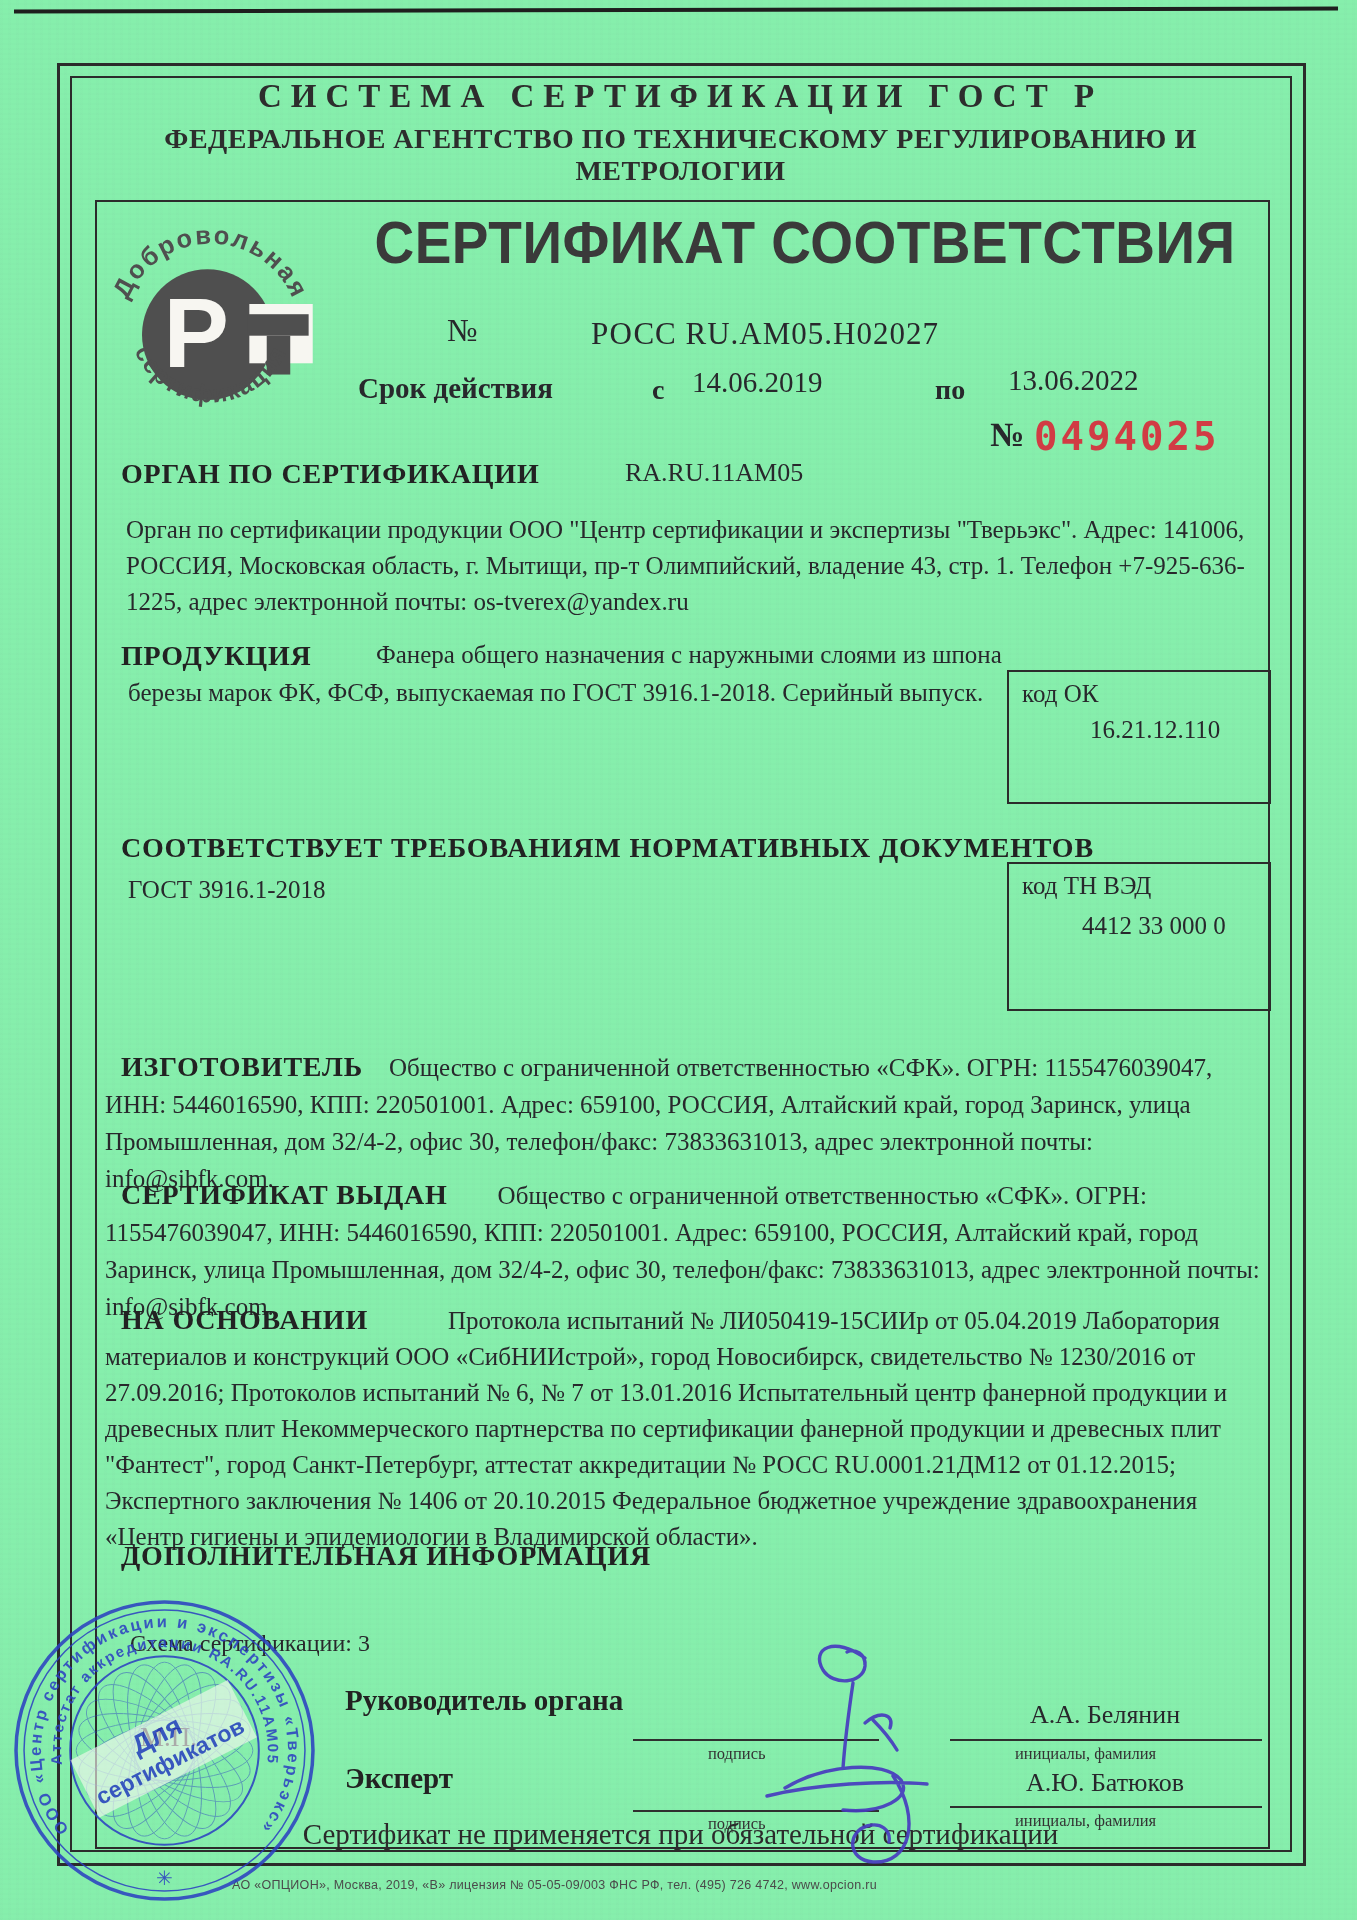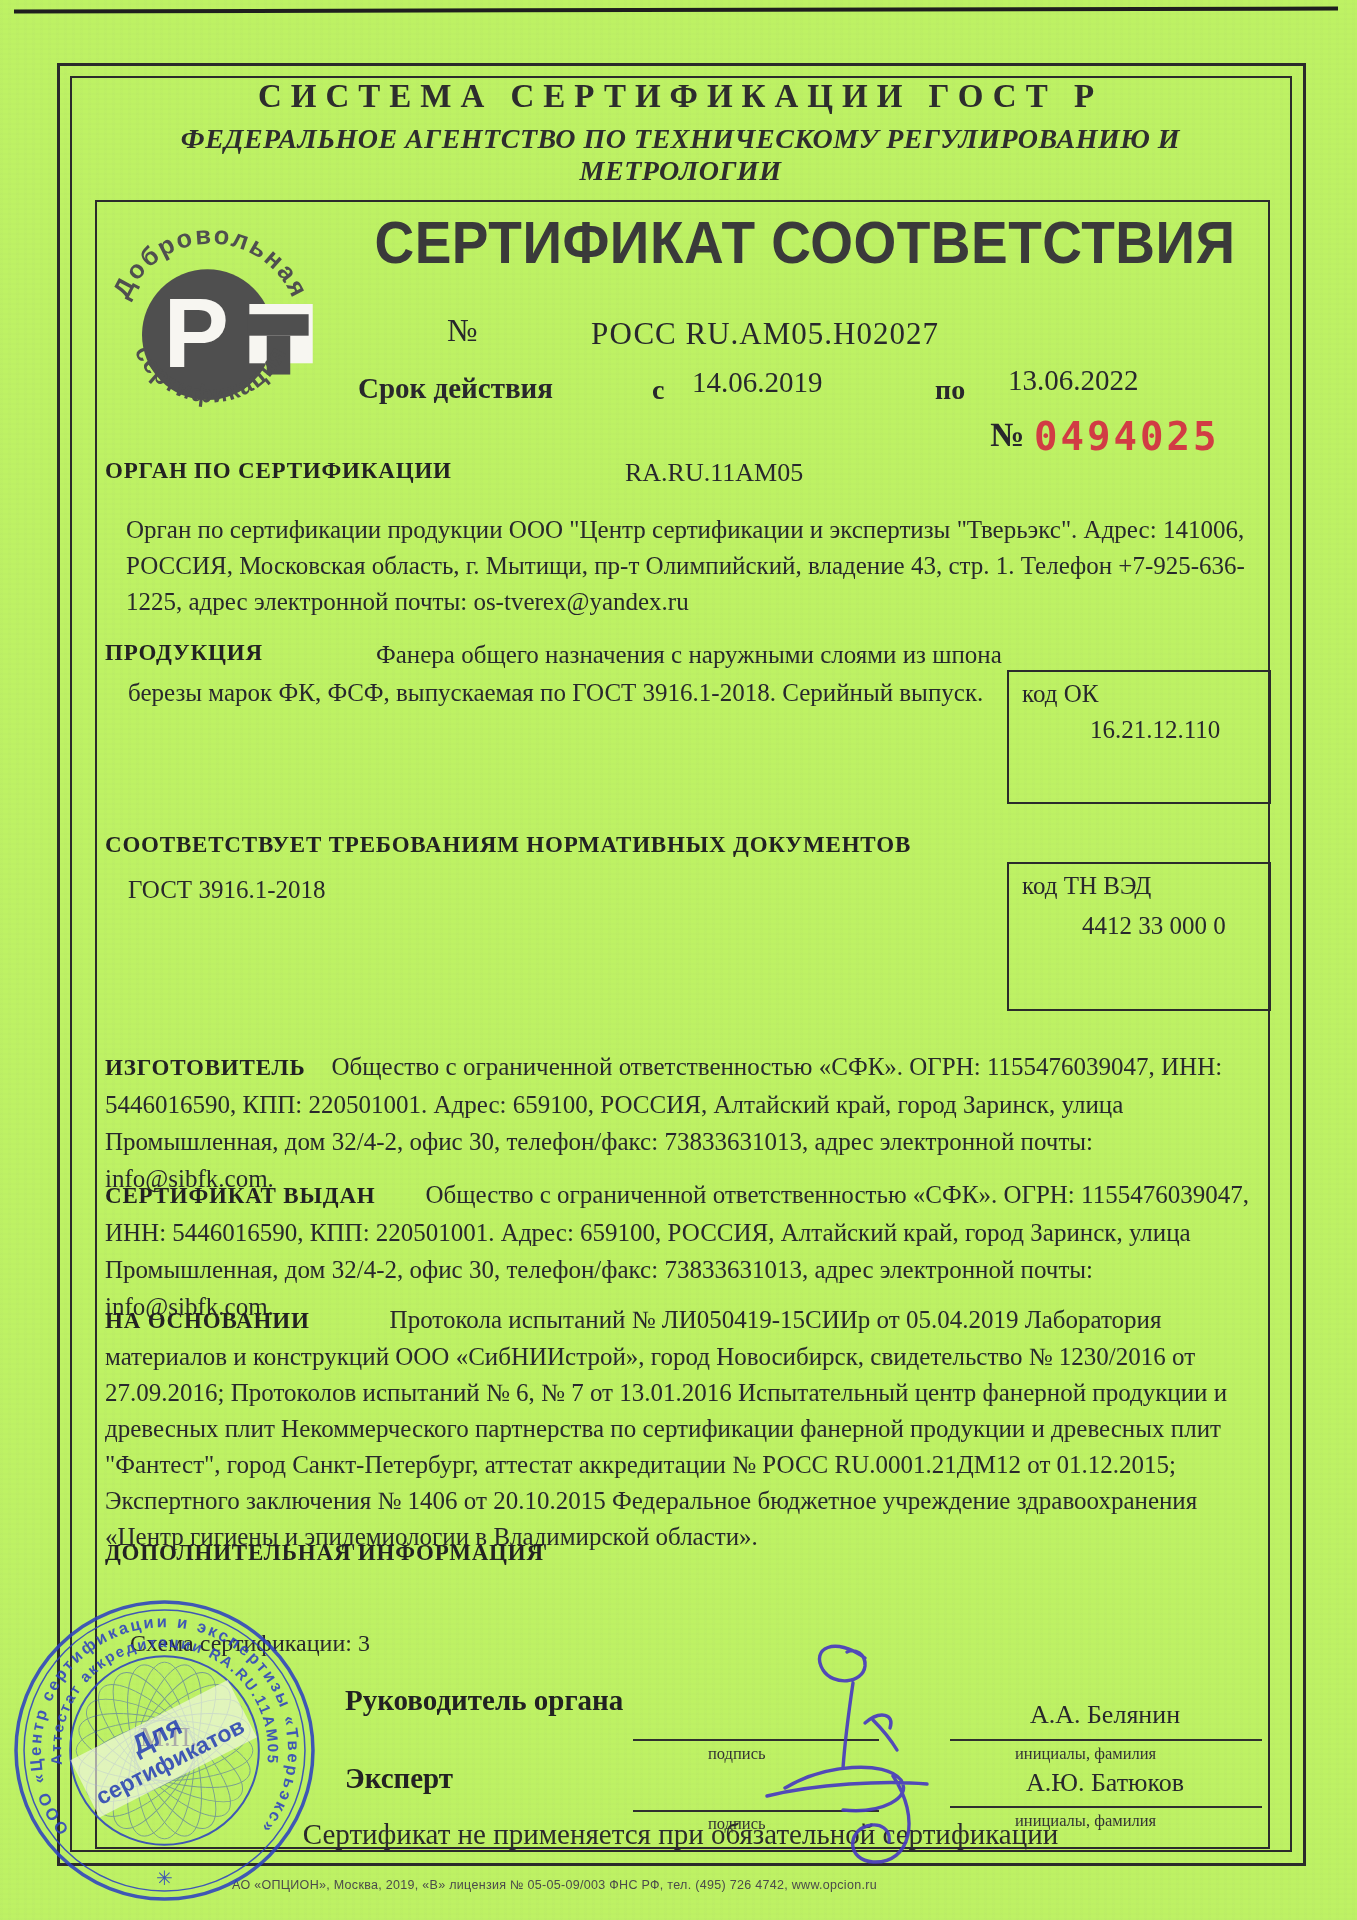--- a/index.html
+++ b/index.html
@@ -1,52 +1,52 @@
 <!DOCTYPE html>
 <html><head>
 <meta charset="utf-8">
 <style>
   html,body{margin:0;padding:0;background:#dcdcd8;}
   .page{
     position:relative;width:1357px;height:1920px;margin:0 auto;
-    background-color:#bef264;overflow:hidden;
+    background-color:#86efac;overflow:hidden;
     font-family:"Liberation Serif",serif;color:#28282c;
   }
   .page::before{
     content:"";position:absolute;inset:0;pointer-events:none;
     background-image:
       repeating-linear-gradient(0deg, rgba(90,90,110,0.015) 0 2px, transparent 2px 5px),
       repeating-linear-gradient(90deg, rgba(120,120,140,0.018) 0 3px, transparent 3px 8px);
   }
   .abs{position:absolute;}
   .scan-top{left:14px;top:8px;width:1324px;height:4px;background:#1e1e1e;transform:rotate(-0.12deg);}
   .frame-outer{left:57px;top:63px;width:1243px;height:1797px;border:3px solid #2b2b2b;}
   .frame-inner{left:70px;top:76px;width:1218px;height:1772px;border:2px solid #2b2b2b;}
   .content-box{left:95px;top:200px;width:1171px;height:1645px;border:2px solid #2b2b2b;}
 
   .hdr1{left:95px;top:78px;width:1171px;text-align:center;font-size:33px;font-weight:bold;letter-spacing:9px;color:#2d2d2d;}
-  .hdr2{left:95px;top:123px;width:1171px;text-align:center;font-size:28px;font-weight:bold;letter-spacing:.5px;color:#2d2d2d;font-style:italic;}
+  .hdr2{left:95px;top:123px;width:1171px;text-align:center;font-size:28px;font-weight:bold;letter-spacing:.5px;color:#2d2d2d;}
 
   .title{left:355px;top:210px;width:900px;text-align:center;
     font-family:"Liberation Sans",sans-serif;font-size:55px;font-weight:bold;color:#3a3a3a;
     transform:scaleY(1.08);letter-spacing:.5px;white-space:nowrap;}
 
   .cert-no-label{left:447px;top:312px;font-size:32px;}
   .cert-no-value{left:565px;top:316px;font-size:31px;letter-spacing:1px;margin-left:26px;}
 
   .validity-label{left:358px;top:372px;font-size:29px;font-weight:bold;}
   .validity-c{left:652px;top:374px;font-size:28px;font-weight:bold;}
   .validity-from{left:692px;top:366px;font-size:29px;}
   .validity-po{left:935px;top:374px;font-size:28px;font-weight:bold;}
   .validity-to{left:1008px;top:364px;font-size:29px;}
 
   .blank-label{left:990px;top:416px;font-size:34px;font-weight:bold;}
   .blank-no{left:1034px;top:414px;font-family:"DejaVu Sans Mono",monospace;font-size:39px;font-weight:bold;color:#d13c44;letter-spacing:3px;}
 
-  .sec-h{font-size:23px;font-weight:bold;letter-spacing:.8px;color:#222;}
+  .sec-h{font-size:28px;font-weight:bold;letter-spacing:.8px;color:#222;margin-left:16px;}
   .organ-h{left:105px;top:458px;}
   .organ-code{left:625px;top:458px;font-size:26px;}
   .organ-body{left:126px;top:512px;width:1138px;font-size:25px;line-height:36px;}
 
   .prod-h{left:105px;top:640px;}
   .prod-body{left:128px;top:636px;width:905px;font-size:25px;line-height:38px;text-indent:248px;}
   .okbox{left:1007px;top:670px;width:260px;height:130px;border:2px solid #2b2b2b;}
   .okbox-label{left:1022px;top:680px;font-size:25px;}
   .okbox-value{left:1090px;top:716px;font-size:25px;}
 

